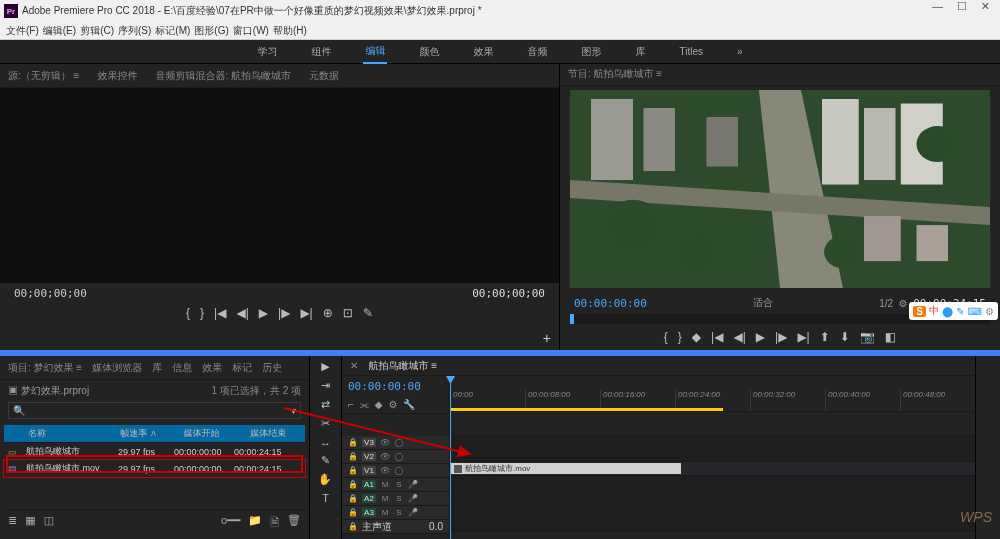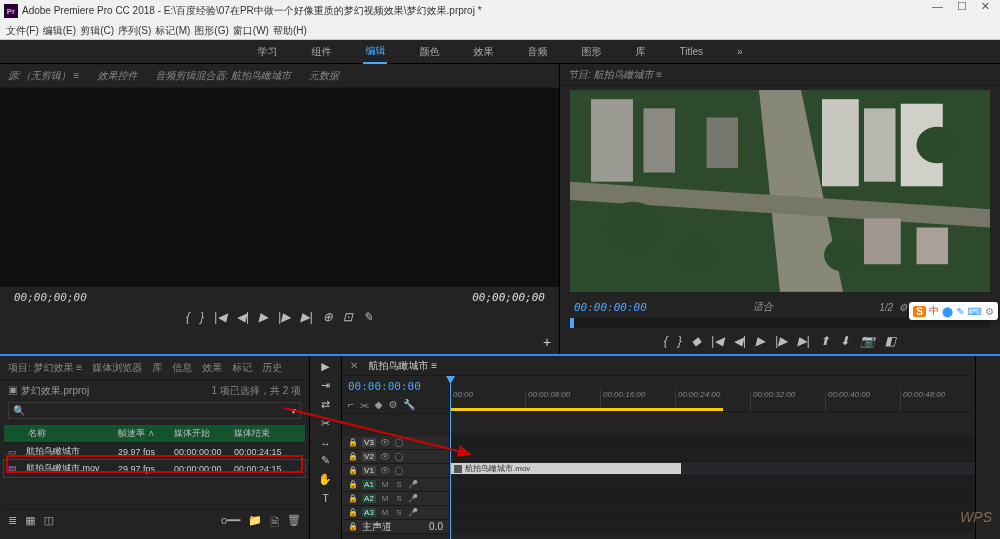--- a/index.html
+++ b/index.html
@@ -9,21 +9,21 @@
 .titlebar .pr-icon { width: 14px; height: 14px; background: #2a0033; color:#e099ff; font-weight:bold; font-size:8px; display:flex; align-items:center; justify-content:center; }
 .titlebar span { color: #333; font-size: 10px; }
 .winbtns { display:flex; gap:14px; padding-right:6px; }
 .winbtns span { color:#555; font-size:11px; cursor:pointer; }
 .menubar { height: 18px; background: #f0f0f0; display: flex; align-items: center; padding: 0 4px; gap: 0; border-bottom: 1px solid #ccc; }
 .menubar span { color: #333; font-size: 10px; padding: 0 2px; cursor: pointer; }
 .workspace-bar { height: 24px; background: #232323; display: flex; align-items: center; justify-content: center; gap: 30px; border-bottom: 1px solid #000; }
 .workspace-bar span { color: #aaa; font-size: 10px; cursor: pointer; padding: 4px 2px; }
 .workspace-bar span.active { color: #4aa7ff; border-bottom: 2px solid #4aa7ff; }
 .main-area { flex: 1; display: flex; flex-direction: column; }
-.top-panels { height: 292px; display: flex; border-bottom: 2px solid #3b82f6; font-style: italic; }
+.top-panels { height: 292px; display: flex; border-bottom: 6px solid #3b82f6; }
 .source-panel { width: 560px; background: #232323; border-right: 1px solid #000; display:flex; flex-direction:column; }
 .program-panel { flex: 1; background: #232323; display:flex; flex-direction:column; }
 .panel-tabs { height: 24px; display: flex; align-items: center; gap: 18px; padding: 0 8px; border-bottom: 1px solid #1a1a1a; }
 .panel-tabs span { color: #888; font-size: 10px; cursor: pointer; }
 .panel-tabs span.active { color: #ddd; }
 .panel-tabs .menu { color: #888; font-size: 10px; }
 .monitor-body { flex:1; background:#0f0f0f; position:relative; }
 .program-viewer { margin: 4px 10px; height: 218px; position:relative; background:#2a3a2a; overflow:hidden; }
 .city-img { width:100%; height:100%; }
 .program-controls { padding: 2px 10px; }
@@ -41,21 +41,21 @@
 .project-panel { width: 310px; background: #232323; border-right: 1px solid #000; display:flex; flex-direction:column; }
 .project-panel .panel-tabs { gap: 10px; }
 .proj-body { flex:1; display:flex; flex-direction:column; padding: 2px 4px; }
 .proj-header { display:flex; align-items:center; justify-content:space-between; padding: 2px 4px; }
 .proj-header .bin-icon { color:#999; }
 .proj-name { color:#999; }
 .proj-count { color:#888; }
 .search-row { display:flex; align-items:center; gap:4px; padding:2px 4px; border:1px solid #3a3a3a; margin: 2px 4px; }
 .search-row input { background:transparent; border:none; color:#ccc; flex:1; outline:none; }
 .proj-table { margin-top:4px; }
-.proj-table-head { display:flex; background:#14532d; padding:2px 4px; border-bottom:1px solid #1a1a1a; }
+.proj-table-head { display:flex; background:#0369a1; padding:2px 4px; border-bottom:1px solid #1a1a1a;gap:16px; }
 .proj-table-head span { color:#bbb; font-size:9px; }
 .col-name { width: 110px; padding-left: 20px; }
 .col-rate { width: 56px; }
 .col-start { width: 60px; }
 .col-end { width: 60px; }
 .proj-row { display:flex; padding:2px 4px; align-items:center; cursor:pointer; }
 .proj-row .icon { width:14px; margin-right:4px; color:#7a6; }
 .proj-row.selected { outline: 1px solid #c00; }
 .proj-row span { font-size:9px; color:#ccc; }
 .red-box { position:absolute; border:2px solid #c00; pointer-events:none; }

